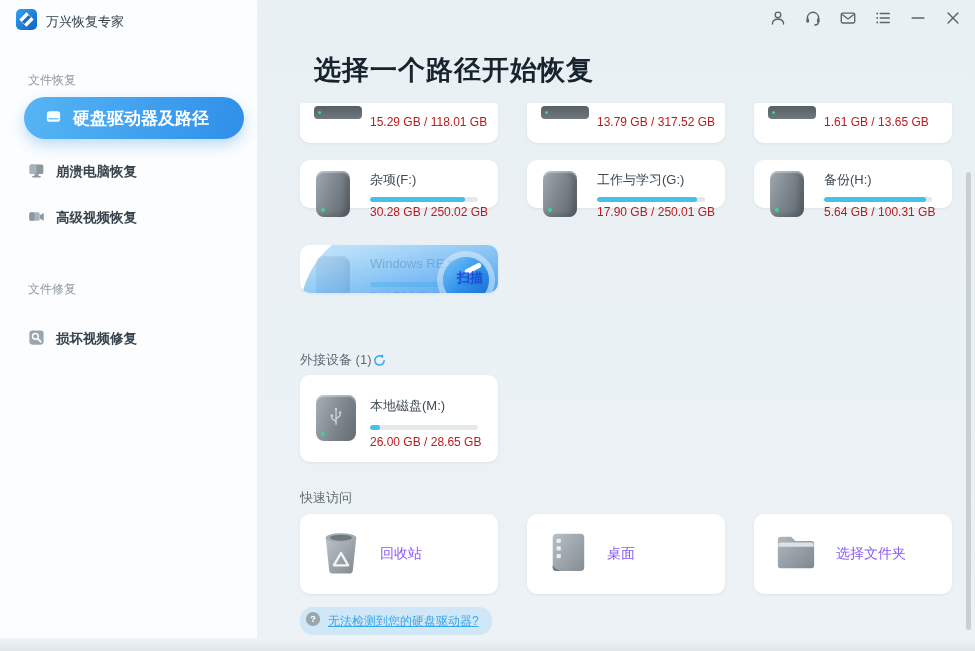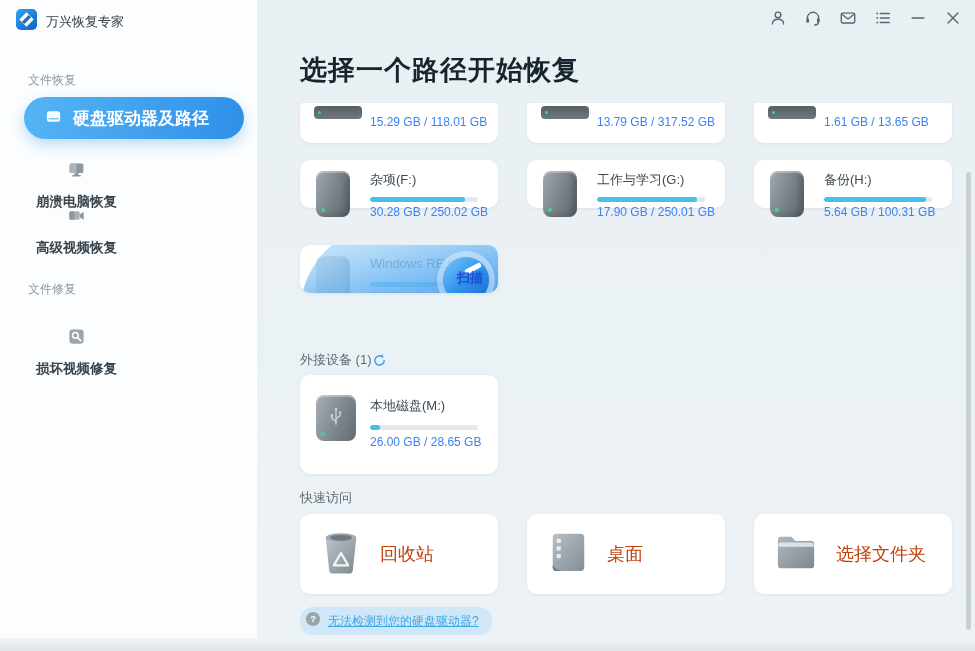--- a/index.html
+++ b/index.html
@@ -10,40 +10,40 @@
   
   .sidebar { position:absolute; left:0; top:0; width:257px; height:651px; background:#fbfdfe; }
   .logo-row { position:absolute; left:16px; top:9px; display:flex; align-items:center; gap:9px; }
   .logo-row .app-title { font-size:13px; color:#33404a; }
   .section-label { position:absolute; font-size:12px; color:#8e9aa2; }
   .sec1 { left:28px; top:72px; } .sec2 { left:28px; top:281px; }
   .nav-pill { position:absolute; left:24px; top:97px; width:220px; height:42px; border-radius:21px;
     background:linear-gradient(100deg,#55b5f4 0%,#2f8fe9 100%); box-shadow:0 6px 14px rgba(47,143,233,.30);
     display:flex; align-items:center; gap:10px; padding-left:20px; cursor:pointer; }
   .nav-pill .label { color:#fff; font-size:17px; font-weight:bold; }
-  .nav-item { position:absolute; left:36px; display:flex; align-items:center; gap:10px; cursor:pointer; height:24px;flex-direction:column; }
+  .nav-item { position:absolute; left:27px; display:flex; align-items:center; gap:10px; cursor:pointer; height:24px; }
   .nav-item .label { color:#39454e; font-size:13.5px; font-weight:bold; }
   .ni2 { top:160px; } .ni3 { top:206px; } .ni4 { top:327px; }
 
   
   .content { position:absolute; left:257px; top:0; width:718px; height:651px; background:linear-gradient(180deg,#e9f0f4 0%,#ecf2f5 100%); }
   .topbar { position:absolute; top:9px; right:13px; display:flex; gap:17px; align-items:center; }
   .tb-btn { width:18px; height:18px; cursor:pointer; }
-  .main-title { position:absolute; left:43px; top:52px; font-size:27px; font-weight:bold; color:#17242d; letter-spacing:1px; }
+  .main-title { position:absolute; left:57px; top:52px; font-size:27px; font-weight:bold; color:#17242d; letter-spacing:1px; }
 
   .row { position:absolute; left:43px; display:flex; gap:29px; }
   .row0 { top:103px; } .row1 { top:160px; } .row2 { top:245px; }
   .card { position:relative; width:198px; height:48px; background:#fff; border-radius:10px;
     box-shadow:0 1px 3px rgba(96,116,130,.10); cursor:pointer; }
   .card.partial { height:40px; border-radius:3px 3px 10px 10px; overflow:hidden; }
-  .card.tall { height:99px; }
+  .card.tall { height:87px; }
   .drive-name { position:absolute; left:70px; top:11px; font-size:13px; color:#3f4b54; white-space:nowrap; }
   .bar { position:absolute; left:70px; top:37px; width:108px; height:5px; border-radius:3px; background:#e4e9ec; overflow:hidden; }
   .bar-fill { height:5px; border-radius:3px; background:#45c0e9; }
-  .drive-size { position:absolute; left:70px; top:45px; font-size:12px; color:#3b82f6; white-space:nowrap; }
+  .drive-size { position:absolute; left:70px; top:45px; font-size:12px; color:#b91c1c; white-space:nowrap; }
   .partial .drive-size { top:12px; }
   .tall .drive-name { top:22px; } .tall .bar { top:50px; } .tall .drive-size { top:60px; }
 
   .hdd { position:absolute; left:16px; top:11px; width:34px; height:46px; border-radius:8px;
     background:linear-gradient(112deg,#a2aab1 0%,#7e878e 45%,#5d666d 100%);
     box-shadow:inset 0 2px 1px rgba(255,255,255,.35), inset -4px -2px 6px rgba(0,0,0,.18); }
   .hdd::after { content:""; position:absolute; left:5px; bottom:5px; width:4px; height:4px; border-radius:50%; background:#3bd493; }
   .hdd.light { background:linear-gradient(112deg,#ced4d8 0%,#adb5bb 50%,#939ba2 100%); }
   .hdd-slice { position:absolute; left:14px; top:3px; width:48px; height:13px; border-radius:4px;
     background:linear-gradient(180deg,#565f66 0%,#6f787f 100%); }
@@ -66,21 +66,21 @@
   .scan-label { position:absolute; right:15px; bottom:6px; z-index:4; color:#1d4ed8; font-size:13px; font-weight:bold;
     text-shadow:0 1px 2px rgba(20,90,170,.4); }
 
   .sect-row { position:absolute; left:43px; display:flex; align-items:center; gap:0; font-size:13px; color:#5f6c75; }
   .ext-label { top:351px; } .qa-label { top:489px; }
   .refresh { width:15px; height:15px; cursor:pointer; }
   .ext-card { position:absolute; left:43px; top:375px; }
   .qa-row { top:514px; }
   .qa-card { position:relative; width:198px; height:80px; background:#fff; border-radius:10px;
     box-shadow:0 1px 3px rgba(96,116,130,.10); cursor:pointer; display:flex; align-items:center; gap:18px; padding-left:20px; }
-  .qa-card .label { font-size:18px; color:#c2410c; }
+  .qa-card .label { font-size:14px; color:#8b5cf6; }
 
   .help-pill { position:absolute; left:43px; top:607px; display:inline-flex; align-items:center; gap:7px;
     background:#cfe7f6; border-radius:13px; padding:4px 13px 4px 5px; cursor:pointer; }
   .help-pill .link { font-size:12px; color:#3aa6ea; text-decoration:underline; }
 
   .scroll-thumb { position:absolute; right:4px; top:172px; width:5px; height:458px; border-radius:3px; background:#c9d0d5; cursor:pointer; }
   .bottom-edge { position:absolute; left:0; right:0; bottom:0; height:13px;
     background:linear-gradient(180deg,#f0f4f6 0%,#dfe5e9 100%); }
 </style>
 </head>

